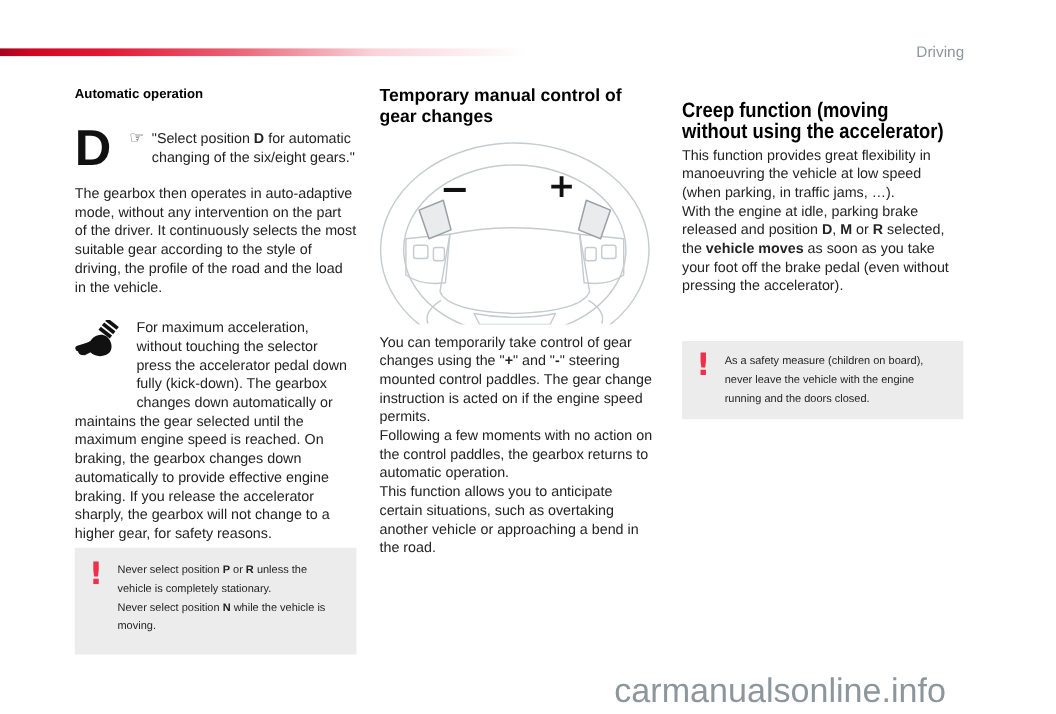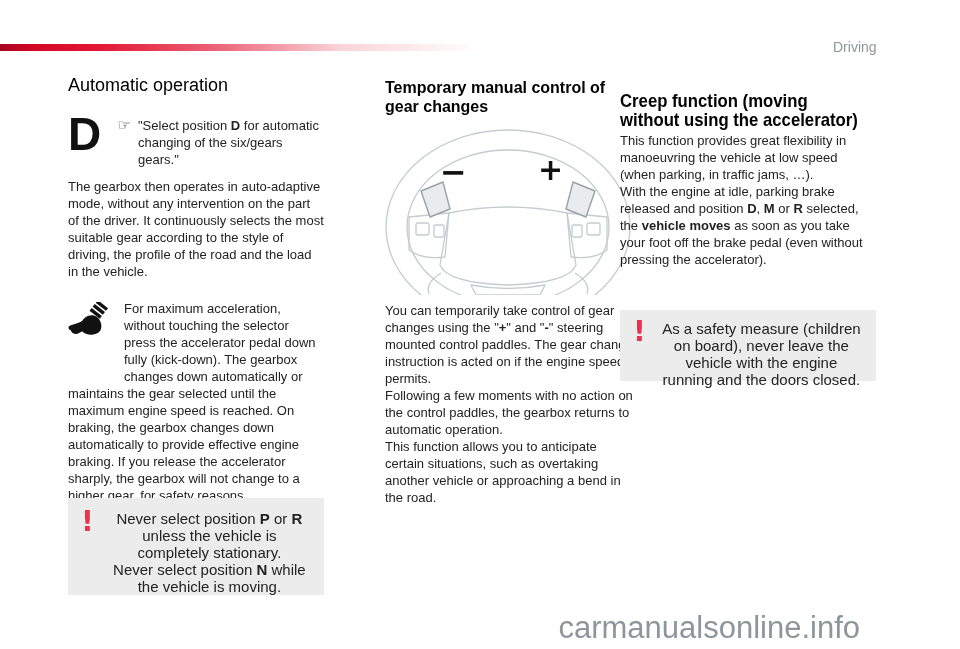--- a/index.html
+++ b/index.html
@@ -9,21 +9,21 @@
   }
   
   .redbar {
     position:absolute; left:0; top:44px; width:540px; height:7px;
     background:linear-gradient(90deg,#a60520 0px,#d00724 30px,#e31733 95px,
       rgba(229,55,80,.8) 210px, rgba(240,140,155,.38) 340px, rgba(255,255,255,0) 480px);
   }
   .chapterlabel { position:absolute; left:833px; top:39px; font-size:14px; color:#8d979b; }
 
   .col { position:absolute; top:75px; }
-  .h1 { font-size:18px; font-weight:normal; color:#000; margin:0 0 16px 0; line-height:20px; }
+  .h1 { font-size:12px; font-weight:bold; color:#000; margin:0 0 16px 0; line-height:20px; }
   .h2 { font-size:16px; font-weight:bold; color:#000; margin:0; line-height:19px; }
   .h2cond { font-size:19px; font-weight:bold; color:#000; line-height:19px;
             white-space:nowrap; transform:scaleX(0.88); transform-origin:left top; }
   .body { font-size:13px; line-height:17px; margin:0; color:#232323; }
   .b { font-weight:bold; }
 
   .leftcol  { left:68px;  width:256px; }
   .midcol   { left:345px; width:253px; }
   .rightcol { left:620px; width:256px;margin-top:16px; }
 
@@ -36,21 +36,21 @@
   .kick-icon { float:left; width:56px; height:68px; padding-top:2px; }
 
   .warnbox {
     position:absolute; background:#ececec; box-sizing:border-box;
     display:flex; gap:13px; padding:12px 12px 10px 13px;
   }
   .warnbox1 { left:68px;  top:498px; width:256px; height:97px; }
   .warnbox2 { left:620px; top:310px; width:256px; height:71px; padding-top:10px; }
   .bang { font-family:"DejaVu Sans", sans-serif; font-weight:bold; font-size:28px;
           line-height:24px; color:#f0304a; flex:0 0 auto; }
-  .warntext { font-size:15px; line-height:17px;text-align:center; }
+  .warntext { font-size:10px; line-height:17px; }
 
   .wheel { position:relative; width:250px; height:178px; margin:1px 0 7px -2px; }
   .wheel svg { display:block; }
   .paddle-sign { position:absolute; font-family:"DejaVu Sans", sans-serif; font-weight:bold; color:#111; }
   .minus { left:57px; top:40px; font-size:32px; line-height:30px; }
   .plus  { left:155px; top:38px; font-size:30px; line-height:30px; }
 
   .six {
     position:absolute; left:893px; top:320px; font-size:64px; font-weight:bold;
     color:#ee1f33; line-height:60px; text-shadow:3px 3px 3px #bfc2c4;
@@ -66,21 +66,21 @@
   <div class="redbar"></div>
   <div class="chapterlabel">Driving</div>
 
   <div class="col leftcol">
     <h1 class="h1">Automatic operation</h1>
 
     <div class="d-row">
       <div class="d-letter">D</div>
       <div class="instruction">
         <span class="pointer">☞</span>
-        <span class="body instr-text"><span>"Select position </span><span class="b">D</span><span> for automatic changing of the six/gears gears."</span></span>
+        <span class="body instr-text"><span>"Select position </span><span class="b">D</span><span> for automatic changing of the six/eight gears."</span></span>
       </div>
     </div>
 
     <p class="body">The gearbox then operates in auto-adaptive mode, without any intervention on the part of the driver. It continuously selects the most suitable gear according to the style of driving, the profile of the road and the load in the vehicle.</p>
 
     <div style="margin-top:20px;">
       <span class="kick-icon">
         <svg width="46" height="42" viewBox="0 0 46 42" xmlns="http://www.w3.org/2000/svg">
           <g fill="#111">
             <g transform="rotate(38 31 8)">
@@ -99,21 +99,21 @@
   </div>
 
   <div class="warnbox warnbox1">
     <span class="bang">!</span>
     <div class="warntext">
       <div><span>Never select position </span><span class="b">P</span><span> or </span><span class="b">R</span><span> unless the vehicle is completely stationary.</span></div>
       <div><span>Never select position </span><span class="b">N</span><span> while the vehicle is moving.</span></div>
     </div>
   </div>
 
-  <div class="col midcol" style="top:78px;margin-left:40px;">
+  <div class="col midcol" style="top:78px;">
     <h2 class="h2">
       <div>Temporary manual control of</div>
       <div>gear changes</div>
     </h2>
 
     <div class="wheel">
       <svg width="250" height="178" viewBox="0 0 250 178" xmlns="http://www.w3.org/2000/svg">
         <g fill="none" stroke="#c5cbce" stroke-width="1.3" stroke-linejoin="round">
           <ellipse cx="125" cy="110" rx="122" ry="97"></ellipse>
           <ellipse cx="125" cy="110" rx="101" ry="77"></ellipse>

